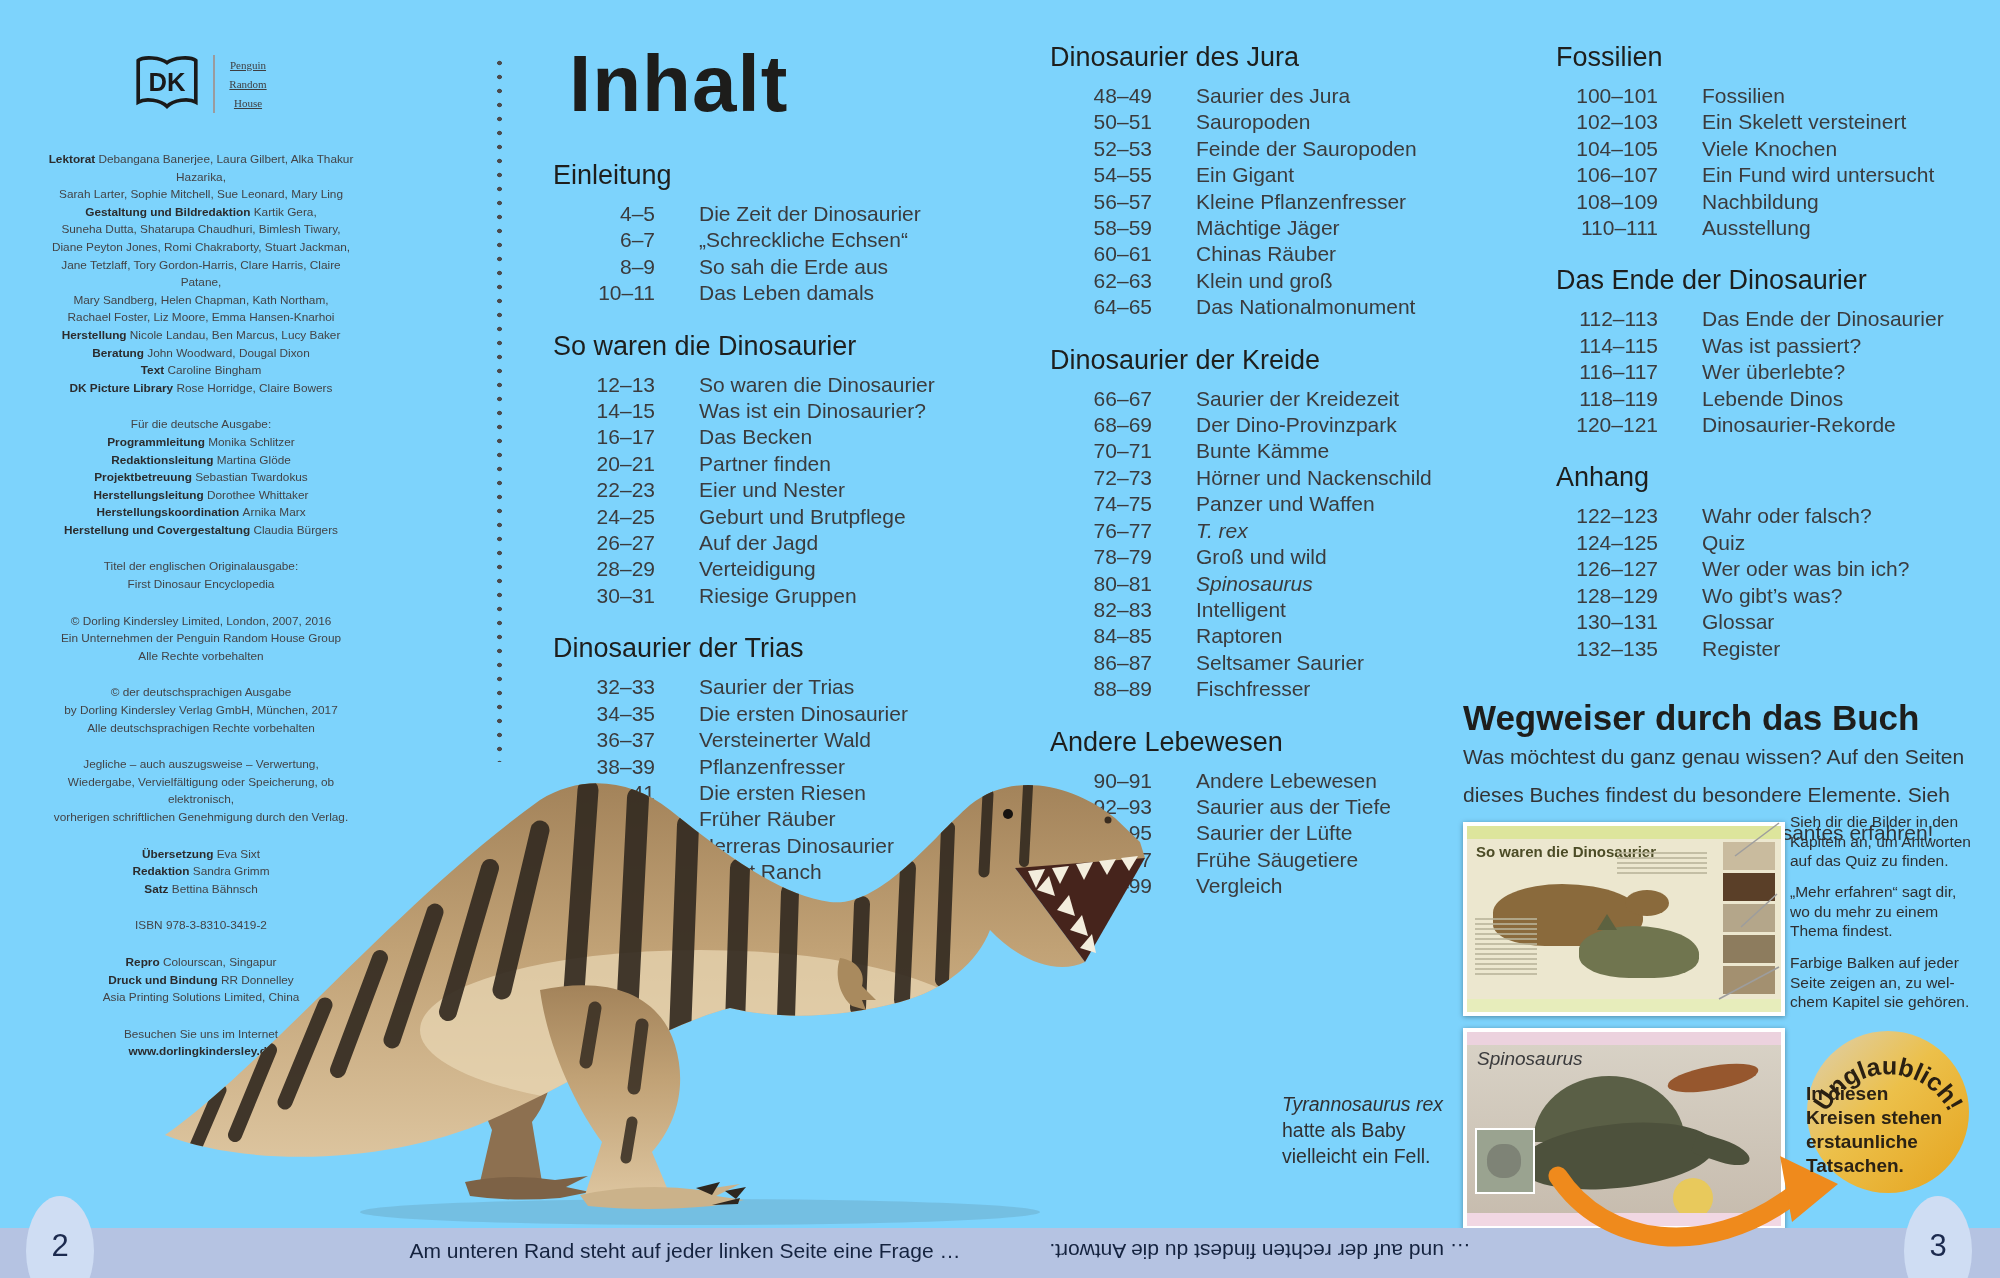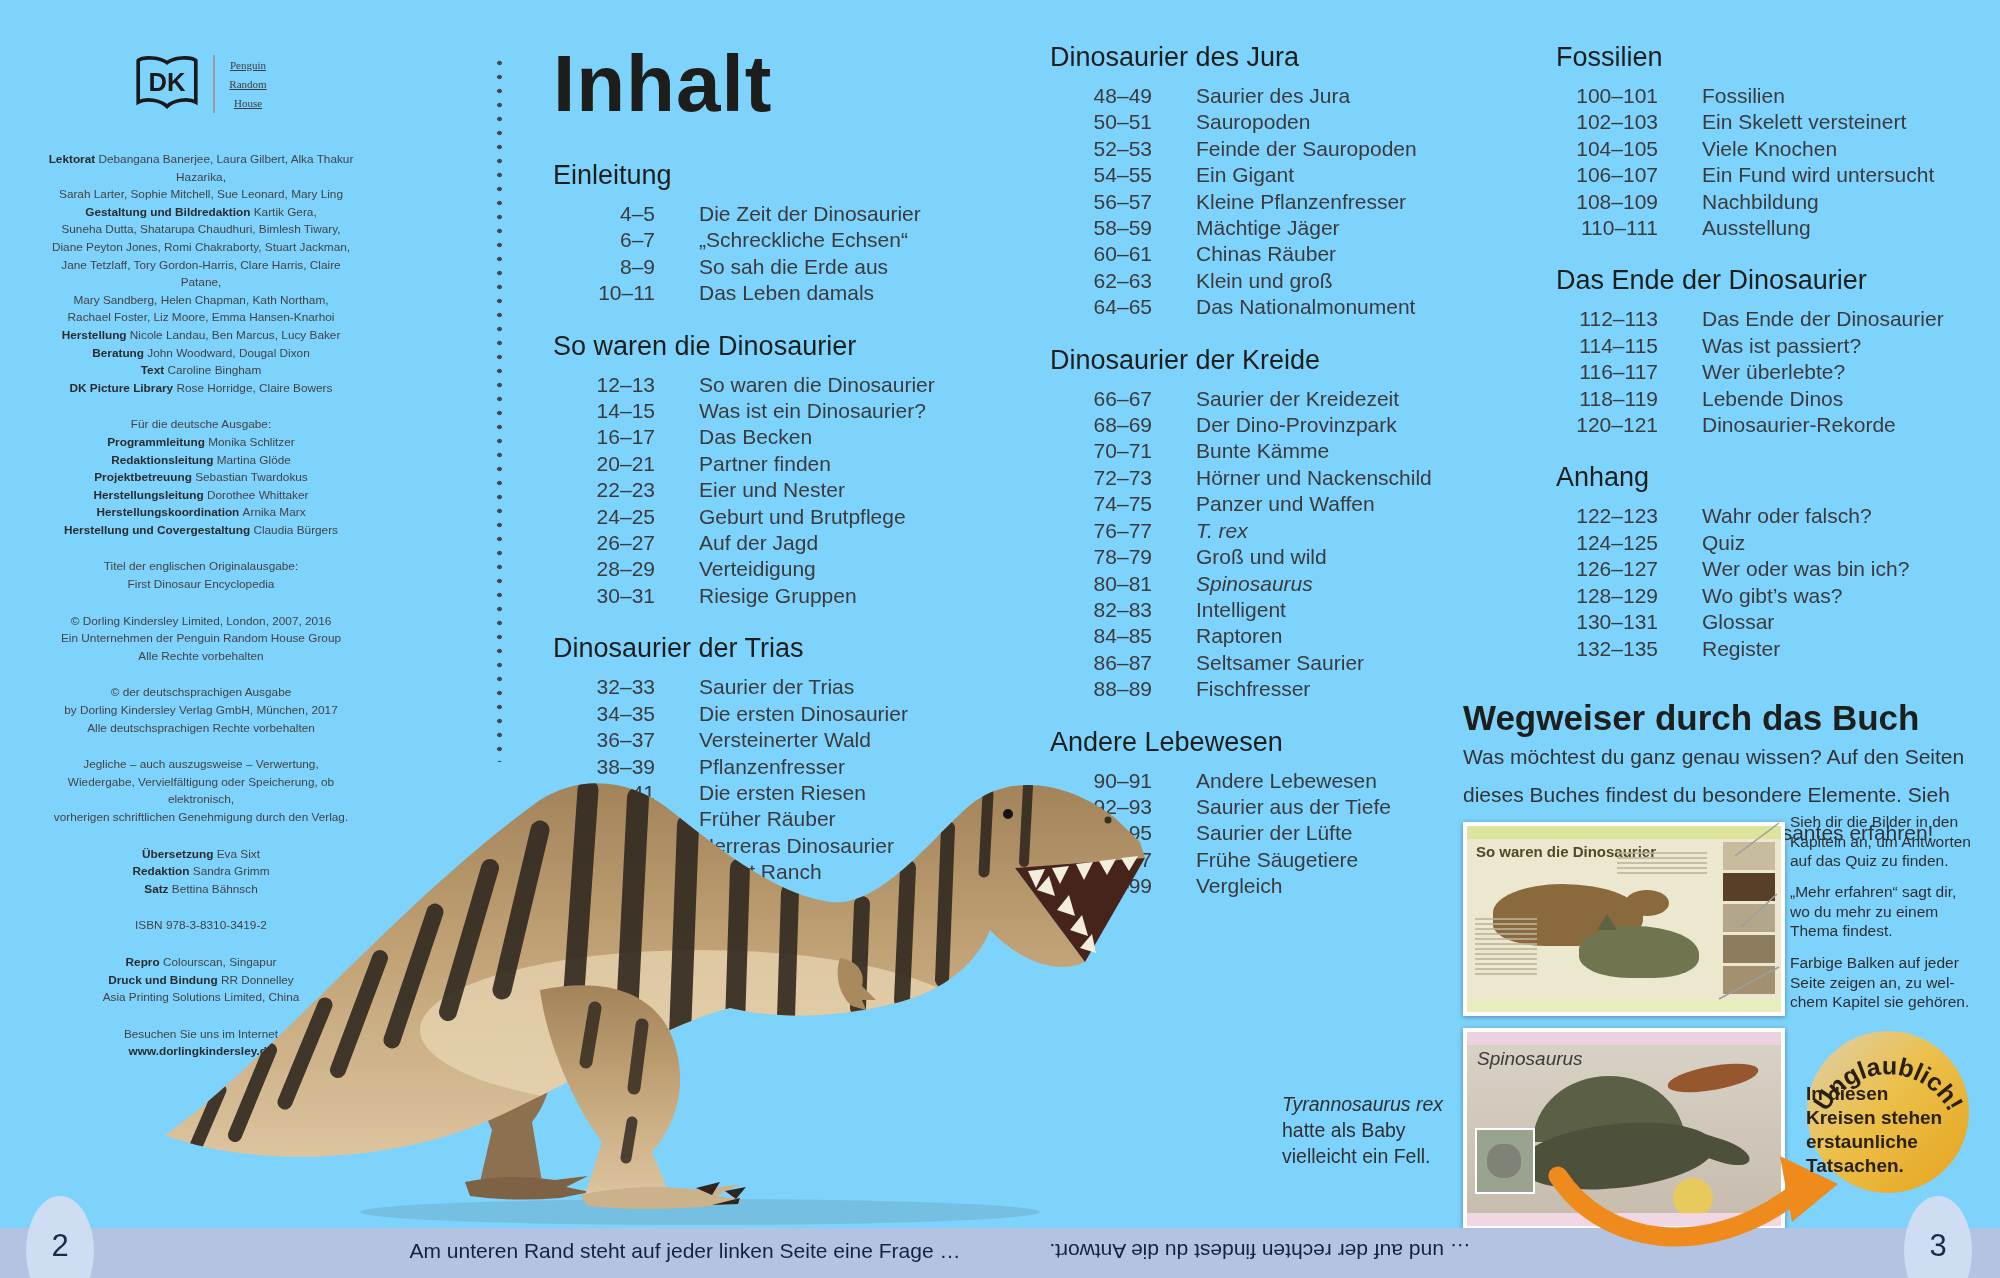--- a/index.html
+++ b/index.html
@@ -19,21 +19,21 @@
   .dotted-sep{
     position:absolute;left:497px;top:56px;width:5px;height:706px;
     background-image:radial-gradient(circle,#4c4c4e 2.1px,transparent 2.6px);
     background-size:5px 14px;background-repeat:repeat-y;
   }
   
   .toc-col{position:absolute;}
   #toc-col-1{left:553px;top:38px;width:478px;}
   #toc-col-2{left:1050px;top:42px;width:452px;}
   #toc-col-3{left:1556px;top:42px;width:426px;}
-  .inhalt-title{margin:0 0 30px 0;font-size:80px;font-weight:600;letter-spacing:1px;color:#1d1d1b;}
+  .inhalt-title{margin:0 0 30px 16px;font-size:80px;font-weight:600;letter-spacing:1px;color:#1d1d1b;}
   .toc-heading{font-size:27px;font-weight:normal;color:#1e1e1c;margin:24px 0 10px 0;}
   .toc-col .toc-heading:first-child{margin-top:0;}
   .toc-row{display:grid;grid-template-columns:102px 1fr;column-gap:44px;
     font-size:21px;line-height:26.4px;color:#3b3b3d;}
   .toc-pages{text-align:right;}
   .it{font-style:italic;}
   
   .guide-heading{position:absolute;left:1463px;top:698px;font-size:35px;font-weight:bold;color:#1e1e1c;}
   .guide-intro{position:absolute;left:1463px;top:738px;width:524px;font-size:21px;line-height:38px;color:#333335;}
   .thumb{position:absolute;left:1463px;background:#fff;border:4px solid #fff;

